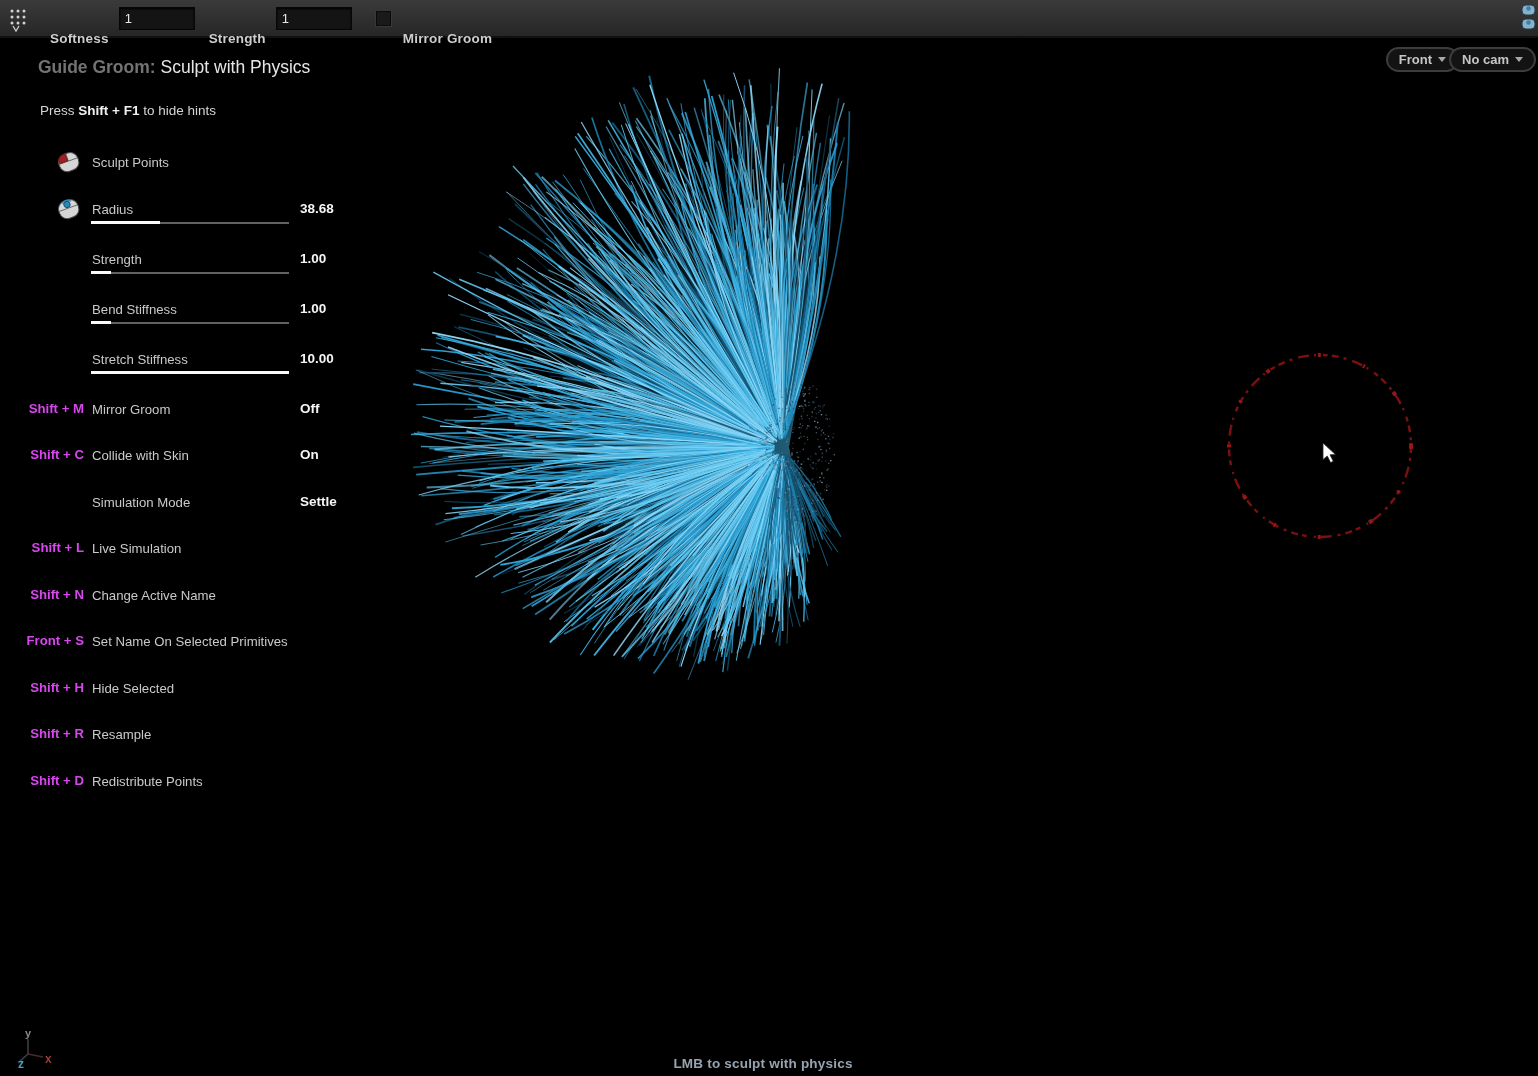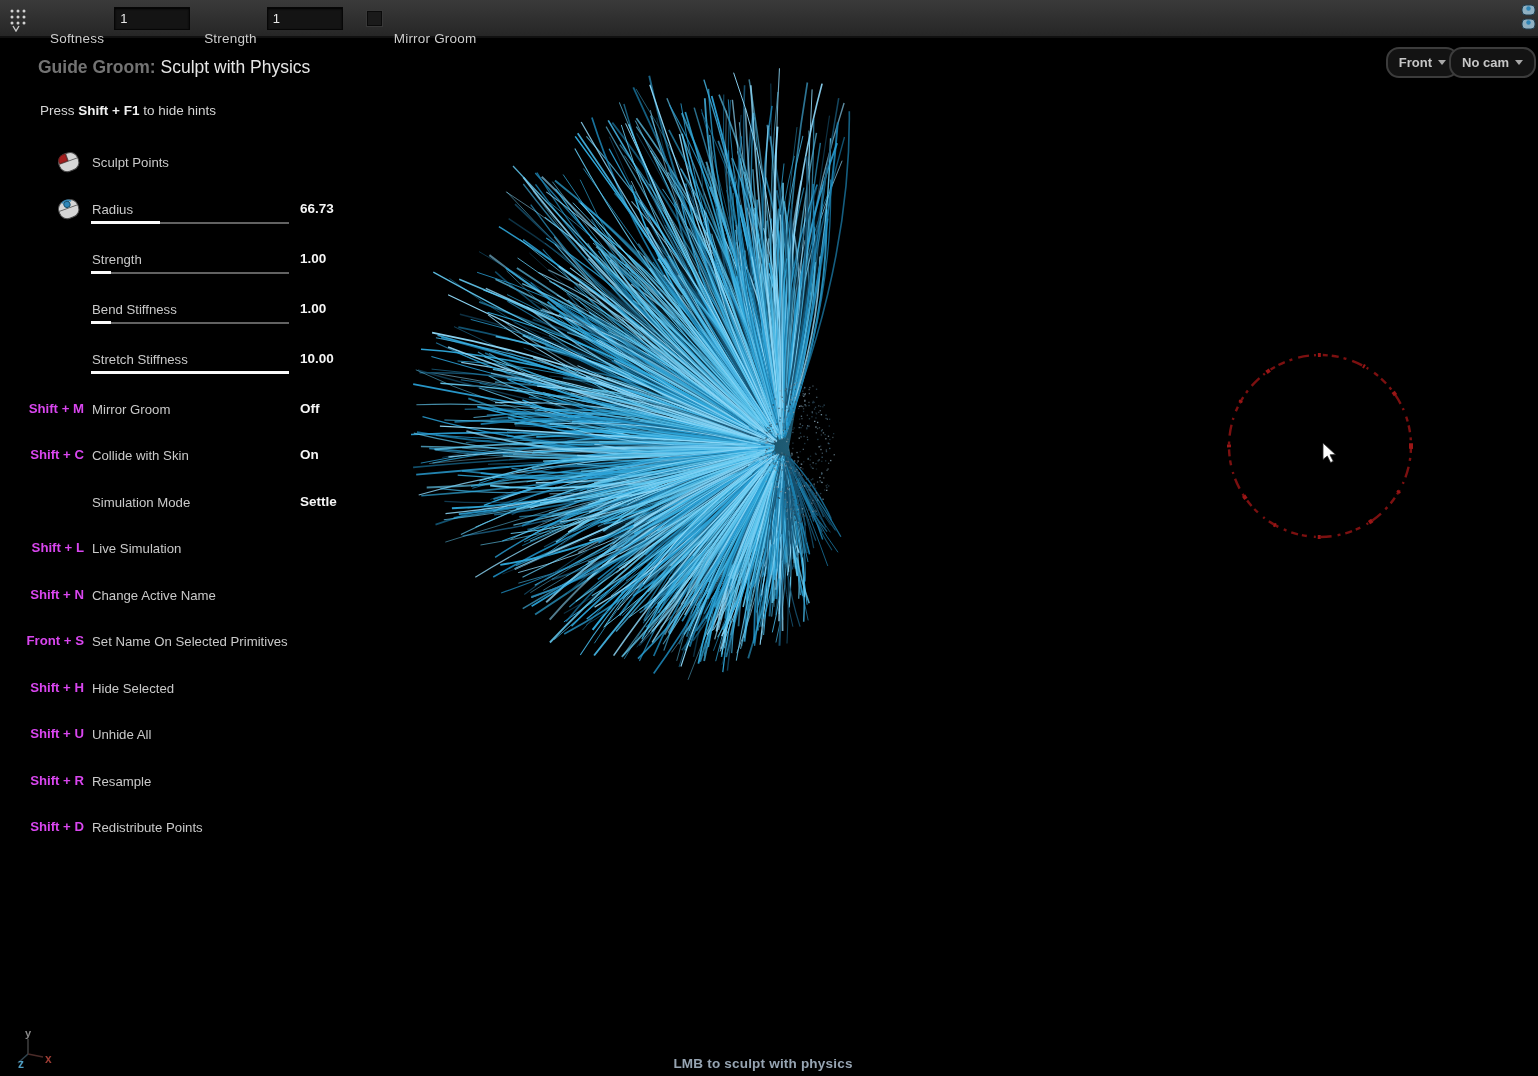--- a/index.html
+++ b/index.html
@@ -4,31 +4,31 @@
 <style>
   html,body{margin:0;padding:0;background:#000;}
   .screen{position:relative;width:1538px;height:1076px;background:#000;overflow:hidden;
           font-family:"Liberation Sans",sans-serif;}
 
   
   .toolbar{position:absolute;top:0;left:0;width:100%;height:38px;
     background:linear-gradient(#3a3a3a,#262626);
     border-bottom:2px solid #101010;box-sizing:border-box;
     display:flex;align-items:center;gap:10px;padding:0 6px;}
-  .tb-label{color:#cdcdcd;font-size:13.5px;font-weight:400;letter-spacing:.2px;margin-top:40px;}
+  .tb-label{color:#cdcdcd;font-size:13.5px;font-weight:700;letter-spacing:.2px;margin-top:40px;}
   .tb-input{width:64px;height:21px;background:#141414;border:1px solid #060606;
     box-shadow:inset 0 1px 2px #000;color:#e8e8e8;font-size:13px;
     font-family:"Liberation Sans",sans-serif;padding:0 5px;outline:none;}
   .tb-check{appearance:none;-webkit-appearance:none;width:15px;height:15px;margin:0 2px 0 14px;
     background:#1a1a1a;border:1px solid #0a0a0a;box-shadow:0 0 0 1px #383838;cursor:pointer;}
   .tb-spacer{flex:1;}
   .handle-icon{margin-right:8px;flex:0 0 auto;}
 
   
-  .cam-btn{position:absolute;top:47px;height:31px;border-radius:13px;background:#131313;
+  .cam-btn{position:absolute;top:47px;height:25px;border-radius:13px;background:#131313;
     border:2px solid #3c3c3c;color:#c6c6c6;font-size:13px;font-weight:700;
     display:flex;align-items:center;gap:6px;padding:0 11px;box-sizing:border-box;cursor:pointer;}
   .cam-btn .caret{width:0;height:0;border-left:4px solid transparent;
     border-right:4px solid transparent;border-top:5px solid #a8a8a8;}
   .cam-front{right:79px;}
   .cam-nocam{right:2px;}
 
   
   .hints{position:absolute;left:0;top:50px;width:430px;color:#c9c9c9;}
   .hud-title{position:absolute;left:38px;top:7px;font-size:17.5px;color:#e6e6e6;white-space:nowrap;}
@@ -1689,21 +1689,21 @@
             <svg width="34" height="30">
    <g transform="rotate(-20 17 15)">
      <rect x="7" y="5" width="20" height="18" rx="8" fill="#d6d6d6" stroke="#4a4a4a"></rect>
      <path d="M7.5 13 H26.5" stroke="#5a5a5a" fill="none"></path>
      <circle cx="17" cy="9" r="3.1" fill="#2e86b8" stroke="#14506e"></circle>
      <path d="M12.5 6.5 A6.5 6.5 0 0 1 22 7.5" fill="none" stroke="#2e86b8" stroke-width="1.3"></path>
    </g>
             </svg>
           </span>
           <span class="hint-label">Radius</span>
-          <span class="hint-value">66.73</span>
+          <span class="hint-value">38.68</span>
           <div class="hud-slider">
             <div class="hud-slider-fill" style="width: 35%;"></div>
           </div>
         </div>
         <div class="hint-row has-slider">
           <span class="hint-key"></span>
           <span class="hint-label">Strength</span>
           <span class="hint-value">1.00</span>
           <div class="hud-slider">
             <div class="hud-slider-fill" style="width: 10%;"></div>
@@ -1750,24 +1750,20 @@
         </div>
         <div class="hint-row">
           <span class="hint-key">Front + S</span>
           <span class="hint-label">Set Name On Selected Primitives</span>
         </div>
         <div class="hint-row">
           <span class="hint-key">Shift + H</span>
           <span class="hint-label">Hide Selected</span>
         </div>
         <div class="hint-row">
-          <span class="hint-key">Shift + U</span>
-          <span class="hint-label">Unhide All</span>
-        </div>
-        <div class="hint-row">
           <span class="hint-key">Shift + R</span>
           <span class="hint-label">Resample</span>
         </div>
         <div class="hint-row">
           <span class="hint-key">Shift + D</span>
           <span class="hint-label">Redistribute Points</span>
         </div>
       </div>
   </div>
 

